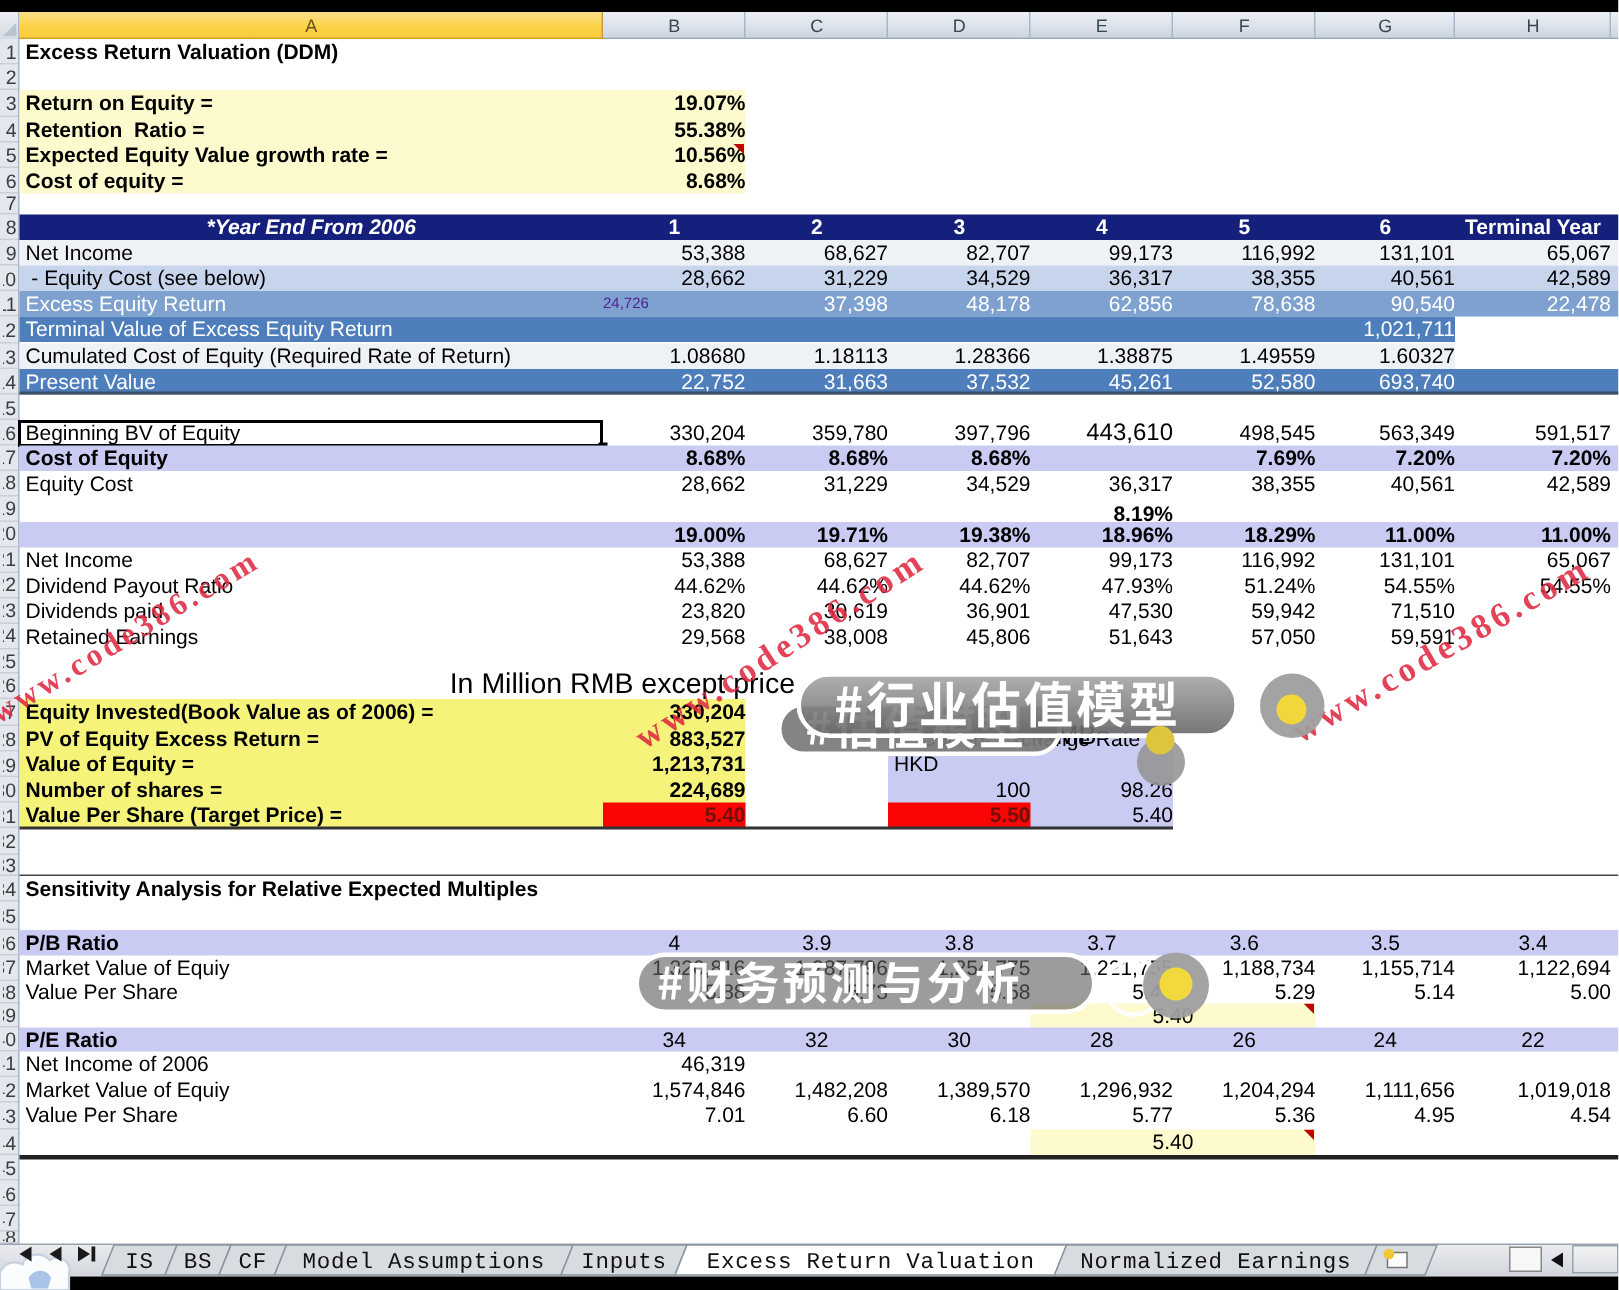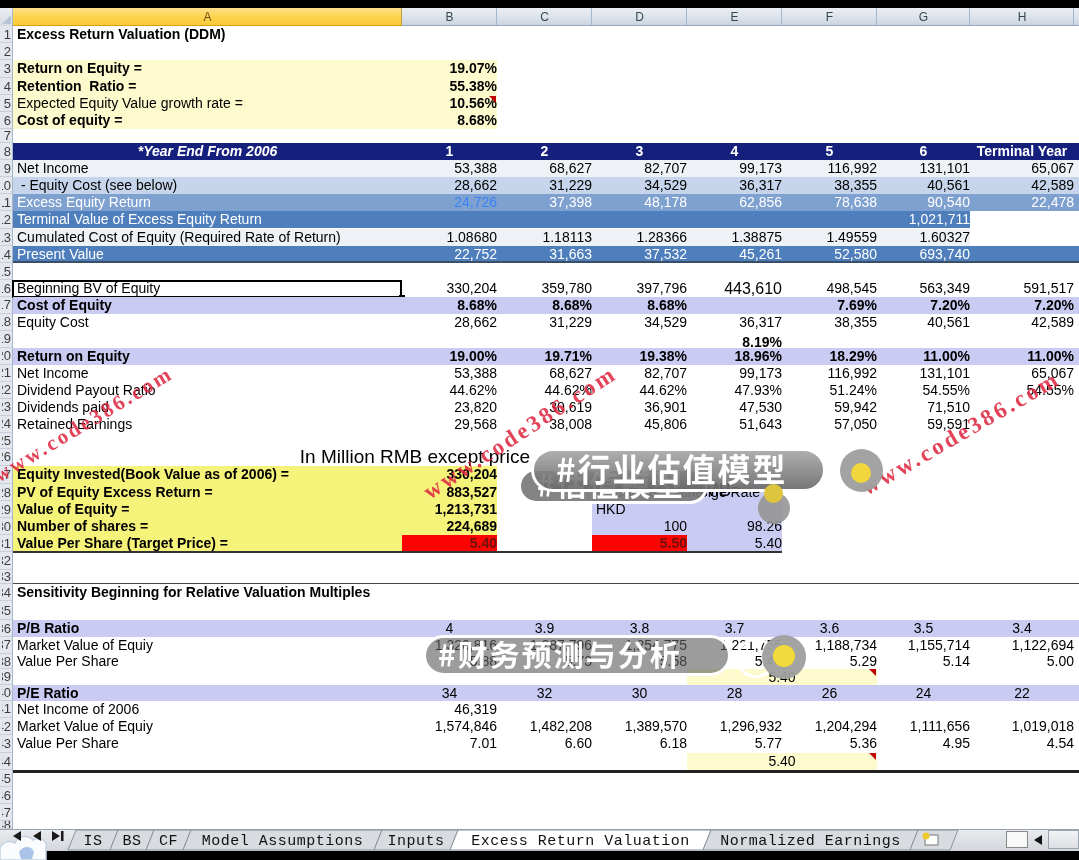--- a/index.html
+++ b/index.html
@@ -124,21 +124,21 @@
     <div style="left:2px;top:804.2px;width:9px;height:17.2px;line-height:17.2px;overflow:hidden;text-align:right;direction:rtl;font-size:13px;color:#3c3c3c;">47</div>
     <div style="left:0;top:820.4px;width:12px;height:1px;background:#c9cfd8;"></div>
     <div style="left:2px;top:821.4px;width:9px;height:7.6px;line-height:7.6px;overflow:hidden;text-align:right;direction:rtl;font-size:13px;color:#3c3c3c;">48</div>
     <div style="left:0;top:828px;width:12px;height:1px;background:#c9cfd8;"></div>
     <div style="left:13px;top:26px;width:389px;height:17.2px;line-height:17.2px;text-align:left;padding-left:4px;font-weight:bold;color:#000;font-size:14px;">Excess Return Valuation (DDM)</div>
     <div style="left:13px;top:60.4px;width:484px;height:68.8px;background:#fdfacd;"></div>
     <div style="left:13px;top:60.4px;width:389px;height:17.2px;line-height:17.2px;text-align:left;padding-left:4px;font-weight:bold;color:#000;font-size:14px;">Return on Equity =</div>
     <div style="left:402px;top:60.4px;width:95px;height:17.2px;line-height:17.2px;text-align:right;padding-right:7px;font-weight:bold;color:#000;font-size:14px;">19.07%</div>
     <div style="left:13px;top:77.6px;width:389px;height:17.2px;line-height:17.2px;text-align:left;padding-left:4px;font-weight:bold;color:#000;font-size:14px;">Retention&nbsp; Ratio =</div>
     <div style="left:402px;top:77.6px;width:95px;height:17.2px;line-height:17.2px;text-align:right;padding-right:7px;font-weight:bold;color:#000;font-size:14px;">55.38%</div>
-    <div style="left:13px;top:94.8px;width:389px;height:17.2px;line-height:17.2px;text-align:left;padding-left:4px;font-weight:normal;color:#000;font-size:14px;">Expected Equity Value growth rate =</div>
+    <div style="left:13px;top:94.8px;width:389px;height:17.2px;line-height:17.2px;text-align:left;padding-left:4px;font-weight:bold;color:#000;font-size:14px;">Expected Equity Value growth rate =</div>
     <div style="left:402px;top:94.8px;width:95px;height:17.2px;line-height:17.2px;text-align:right;padding-right:7px;font-weight:bold;color:#000;font-size:14px;">10.56%</div>
     <div style="left:13px;top:112px;width:389px;height:17.2px;line-height:17.2px;text-align:left;padding-left:4px;font-weight:bold;color:#000;font-size:14px;">Cost of equity =</div>
     <div style="left:402px;top:112px;width:95px;height:17.2px;line-height:17.2px;text-align:right;padding-right:7px;font-weight:bold;color:#000;font-size:14px;">8.68%</div>
     <svg style="left:488px;top:95.8px;width:8px;height:8px;" viewBox="0 0 8 8">
       <path d="M1 0 L8 0 L8 7 Z" fill="#c00000"></path>
     </svg>
     <div style="left:13px;top:142.5px;width:1066px;height:17.2px;background:#15207d;"></div>
     <div style="left:13px;top:142.5px;width:389px;height:17.2px;line-height:17.2px;text-align:center;font-weight:bold;color:#fff;font-size:14px;font-style:italic;">*Year End From 2006</div>
     <div style="left:402px;top:142.5px;width:95px;height:17.2px;line-height:17.2px;text-align:center;font-weight:bold;color:#fff;font-size:14px;">1</div>
     <div style="left:497px;top:142.5px;width:95px;height:17.2px;line-height:17.2px;text-align:center;font-weight:bold;color:#fff;font-size:14px;">2</div>
@@ -160,21 +160,21 @@
     <div style="left:13px;top:176.9px;width:389px;height:17.2px;line-height:17.2px;text-align:left;padding-left:4px;color:#000;font-size:14px;">&nbsp;- Equity Cost (see below)</div>
     <div style="left:402px;top:176.9px;width:95px;height:17.2px;line-height:17.2px;text-align:right;padding-right:7px;color:#000;font-size:14px;">28,662</div>
     <div style="left:497px;top:176.9px;width:95px;height:17.2px;line-height:17.2px;text-align:right;padding-right:7px;color:#000;font-size:14px;">31,229</div>
     <div style="left:592px;top:176.9px;width:95px;height:17.2px;line-height:17.2px;text-align:right;padding-right:7px;color:#000;font-size:14px;">34,529</div>
     <div style="left:687px;top:176.9px;width:95px;height:17.2px;line-height:17.2px;text-align:right;padding-right:7px;color:#000;font-size:14px;">36,317</div>
     <div style="left:782px;top:176.9px;width:95px;height:17.2px;line-height:17.2px;text-align:right;padding-right:7px;color:#000;font-size:14px;">38,355</div>
     <div style="left:877px;top:176.9px;width:93px;height:17.2px;line-height:17.2px;text-align:right;padding-right:7px;color:#000;font-size:14px;">40,561</div>
     <div style="left:970px;top:176.9px;width:104px;height:17.2px;line-height:17.2px;text-align:right;padding-right:7px;color:#000;font-size:14px;">42,589</div>
     <div style="left:13px;top:194.1px;width:1066px;height:17.2px;background:#7fa1d0;"></div>
     <div style="left:13px;top:194.1px;width:389px;height:17.2px;line-height:17.2px;text-align:left;padding-left:4px;color:#fff;font-size:14px;">Excess Equity Return</div>
-    <div style="left:402px;top:194.1px;width:95px;height:17.2px;line-height:17.2px;text-align:right;padding-right:7px;color:#3b82f6;font-size:14px;">24,726</div>
+    <div style="left:402px;top:194.1px;width:95px;height:17.2px;line-height:17.2px;padding-right:7px;color:#4c1d95;font-size:10px;">24,726</div>
     <div style="left:497px;top:194.1px;width:95px;height:17.2px;line-height:17.2px;text-align:right;padding-right:7px;color:#fff;font-size:14px;">37,398</div>
     <div style="left:592px;top:194.1px;width:95px;height:17.2px;line-height:17.2px;text-align:right;padding-right:7px;color:#fff;font-size:14px;">48,178</div>
     <div style="left:687px;top:194.1px;width:95px;height:17.2px;line-height:17.2px;text-align:right;padding-right:7px;color:#fff;font-size:14px;">62,856</div>
     <div style="left:782px;top:194.1px;width:95px;height:17.2px;line-height:17.2px;text-align:right;padding-right:7px;color:#fff;font-size:14px;">78,638</div>
     <div style="left:877px;top:194.1px;width:93px;height:17.2px;line-height:17.2px;text-align:right;padding-right:7px;color:#fff;font-size:14px;">90,540</div>
     <div style="left:970px;top:194.1px;width:104px;height:17.2px;line-height:17.2px;text-align:right;padding-right:7px;color:#fff;font-size:14px;">22,478</div>
     <div style="left:13px;top:211.3px;width:957px;height:17.2px;background:#4e7fbc;"></div>
     <div style="left:13px;top:211.3px;width:389px;height:17.2px;line-height:17.2px;text-align:left;padding-left:4px;color:#fff;font-size:14px;">Terminal Value of Excess Equity Return</div>
     <div style="left:877px;top:211.3px;width:93px;height:17.2px;line-height:17.2px;text-align:right;padding-right:7px;color:#fff;font-size:14px;">1,021,711</div>
     <div style="left:13px;top:228.5px;width:957px;height:17.2px;background:#eef1f6;"></div>
@@ -207,21 +207,20 @@
     <div style="left:13px;top:297.3px;width:1066px;height:16.9px;background:#cacbf2;"></div>
     <div style="left:13px;top:297.3px;width:389px;height:16.9px;line-height:16.9px;text-align:left;padding-left:4px;font-weight:bold;color:#000;font-size:14px;">Cost of Equity</div>
     <div style="left:402px;top:297.3px;width:95px;height:16.9px;line-height:16.9px;text-align:right;padding-right:7px;font-weight:bold;color:#000;font-size:14px;">8.68%</div>
     <div style="left:497px;top:297.3px;width:95px;height:16.9px;line-height:16.9px;text-align:right;padding-right:7px;font-weight:bold;color:#000;font-size:14px;">8.68%</div>
     <div style="left:592px;top:297.3px;width:95px;height:16.9px;line-height:16.9px;text-align:right;padding-right:7px;font-weight:bold;color:#000;font-size:14px;">8.68%</div>
     <div style="left:687px;top:297.3px;width:95px;height:16.9px;line-height:16.9px;text-align:right;padding-right:7px;font-weight:bold;color:#000;font-size:14px;margin-top:37px;">8.19%</div>
     <div style="left:782px;top:297.3px;width:95px;height:16.9px;line-height:16.9px;text-align:right;padding-right:7px;font-weight:bold;color:#000;font-size:14px;">7.69%</div>
     <div style="left:877px;top:297.3px;width:93px;height:16.9px;line-height:16.9px;text-align:right;padding-right:7px;font-weight:bold;color:#000;font-size:14px;">7.20%</div>
     <div style="left:970px;top:297.3px;width:104px;height:16.9px;line-height:16.9px;text-align:right;padding-right:7px;font-weight:bold;color:#000;font-size:14px;">7.20%</div>
     <div style="left:13px;top:348px;width:1066px;height:16.9px;background:#cacbf2;"></div>
-    <div style="left:13px;top:348px;width:389px;height:16.9px;line-height:16.9px;text-align:left;padding-left:4px;font-weight:bold;color:#000;font-size:14px;">Return on Equity</div>
     <div style="left:402px;top:348px;width:95px;height:16.9px;line-height:16.9px;text-align:right;padding-right:7px;font-weight:bold;color:#000;font-size:14px;">19.00%</div>
     <div style="left:497px;top:348px;width:95px;height:16.9px;line-height:16.9px;text-align:right;padding-right:7px;font-weight:bold;color:#000;font-size:14px;">19.71%</div>
     <div style="left:592px;top:348px;width:95px;height:16.9px;line-height:16.9px;text-align:right;padding-right:7px;font-weight:bold;color:#000;font-size:14px;">19.38%</div>
     <div style="left:687px;top:348px;width:95px;height:16.9px;line-height:16.9px;text-align:right;padding-right:7px;font-weight:bold;color:#000;font-size:14px;">18.96%</div>
     <div style="left:782px;top:348px;width:95px;height:16.9px;line-height:16.9px;text-align:right;padding-right:7px;font-weight:bold;color:#000;font-size:14px;">18.29%</div>
     <div style="left:877px;top:348px;width:93px;height:16.9px;line-height:16.9px;text-align:right;padding-right:7px;font-weight:bold;color:#000;font-size:14px;">11.00%</div>
     <div style="left:970px;top:348px;width:104px;height:16.9px;line-height:16.9px;text-align:right;padding-right:7px;font-weight:bold;color:#000;font-size:14px;">11.00%</div>
     <div style="left:13px;top:314.2px;width:389px;height:16.9px;line-height:16.9px;text-align:left;padding-left:4px;color:#000;font-size:14px;">Equity Cost</div>
     <div style="left:402px;top:314.2px;width:95px;height:16.9px;line-height:16.9px;text-align:right;padding-right:7px;color:#000;font-size:14px;">28,662</div>
     <div style="left:497px;top:314.2px;width:95px;height:16.9px;line-height:16.9px;text-align:right;padding-right:7px;color:#000;font-size:14px;">31,229</div>
@@ -277,21 +276,21 @@
     <div style="left:592px;top:483.5px;width:190px;height:17.2px;line-height:17.2px;text-align:center;color:#000;font-size:14px;">Current Exchange Rate</div>
     <div style="left:592px;top:500.7px;width:95px;height:17.2px;line-height:17.2px;text-align:left;padding-left:4px;color:#000;font-size:14px;">HKD</div>
     <div style="left:687px;top:482px;width:95px;height:17.2px;line-height:17.2px;text-align:left;padding-left:4px;color:#000;font-size:18px;">RMB</div>
     <div style="left:592px;top:517.9px;width:95px;height:17.2px;line-height:17.2px;text-align:right;padding-right:3px;color:#000;font-size:14px;">100</div>
     <div style="left:687px;top:517.9px;width:95px;height:17.2px;line-height:17.2px;text-align:right;padding-right:3px;color:#000;font-size:14px;">98.26</div>
     <div style="left:592px;top:535.1px;width:95px;height:17.2px;background:#fb0404;"></div>
     <div style="left:592px;top:535.1px;width:95px;height:17.2px;line-height:17.2px;text-align:right;padding-right:3px;font-weight:bold;color:#70100a;font-size:14px;">5.50</div>
     <div style="left:687px;top:535.1px;width:95px;height:17.2px;line-height:17.2px;text-align:right;padding-right:3px;color:#000;font-size:14px;">5.40</div>
     <div style="left:13px;top:550.5px;width:769px;height:2px;background:#333;"></div>
     <div style="left:13px;top:582.5px;width:1066px;height:1.6px;background:#444;"></div>
-    <div style="left:13px;top:584px;width:389px;height:17px;line-height:17px;text-align:left;padding-left:4px;font-weight:bold;color:#000;font-size:14px;">Sensitivity Beginning for Relative Valuation Multiples</div>
+    <div style="left:13px;top:584px;width:389px;height:17px;line-height:17px;text-align:left;padding-left:4px;font-weight:bold;color:#000;font-size:14px;">Sensitivity Analysis for Relative Expected Multiples</div>
     <div style="left:13px;top:620px;width:1066px;height:17px;background:#cacbf2;"></div>
     <div style="left:13px;top:620px;width:389px;height:17px;line-height:17px;text-align:left;padding-left:4px;font-weight:bold;color:#000;font-size:14px;">P/B Ratio</div>
     <div style="left:402px;top:620px;width:95px;height:17px;line-height:17px;text-align:center;color:#000;font-size:14px;">4</div>
     <div style="left:497px;top:620px;width:95px;height:17px;line-height:17px;text-align:center;color:#000;font-size:14px;">3.9</div>
     <div style="left:592px;top:620px;width:95px;height:17px;line-height:17px;text-align:center;color:#000;font-size:14px;">3.8</div>
     <div style="left:687px;top:620px;width:95px;height:32px;line-height:17px;text-align:center;color:#000;font-size:14px;">3.7</div>
     <div style="left:782px;top:620px;width:95px;height:17px;line-height:17px;text-align:center;color:#000;font-size:14px;">3.6</div>
     <div style="left:877px;top:620px;width:93px;height:17px;line-height:17px;text-align:center;color:#000;font-size:14px;">3.5</div>
     <div style="left:970px;top:620px;width:104px;height:17px;line-height:17px;text-align:center;color:#000;font-size:14px;">3.4</div>
     <div style="left:13px;top:637px;width:389px;height:16.5px;line-height:16.5px;text-align:left;padding-left:4px;color:#000;font-size:14px;">Market Value of Equiy</div>

